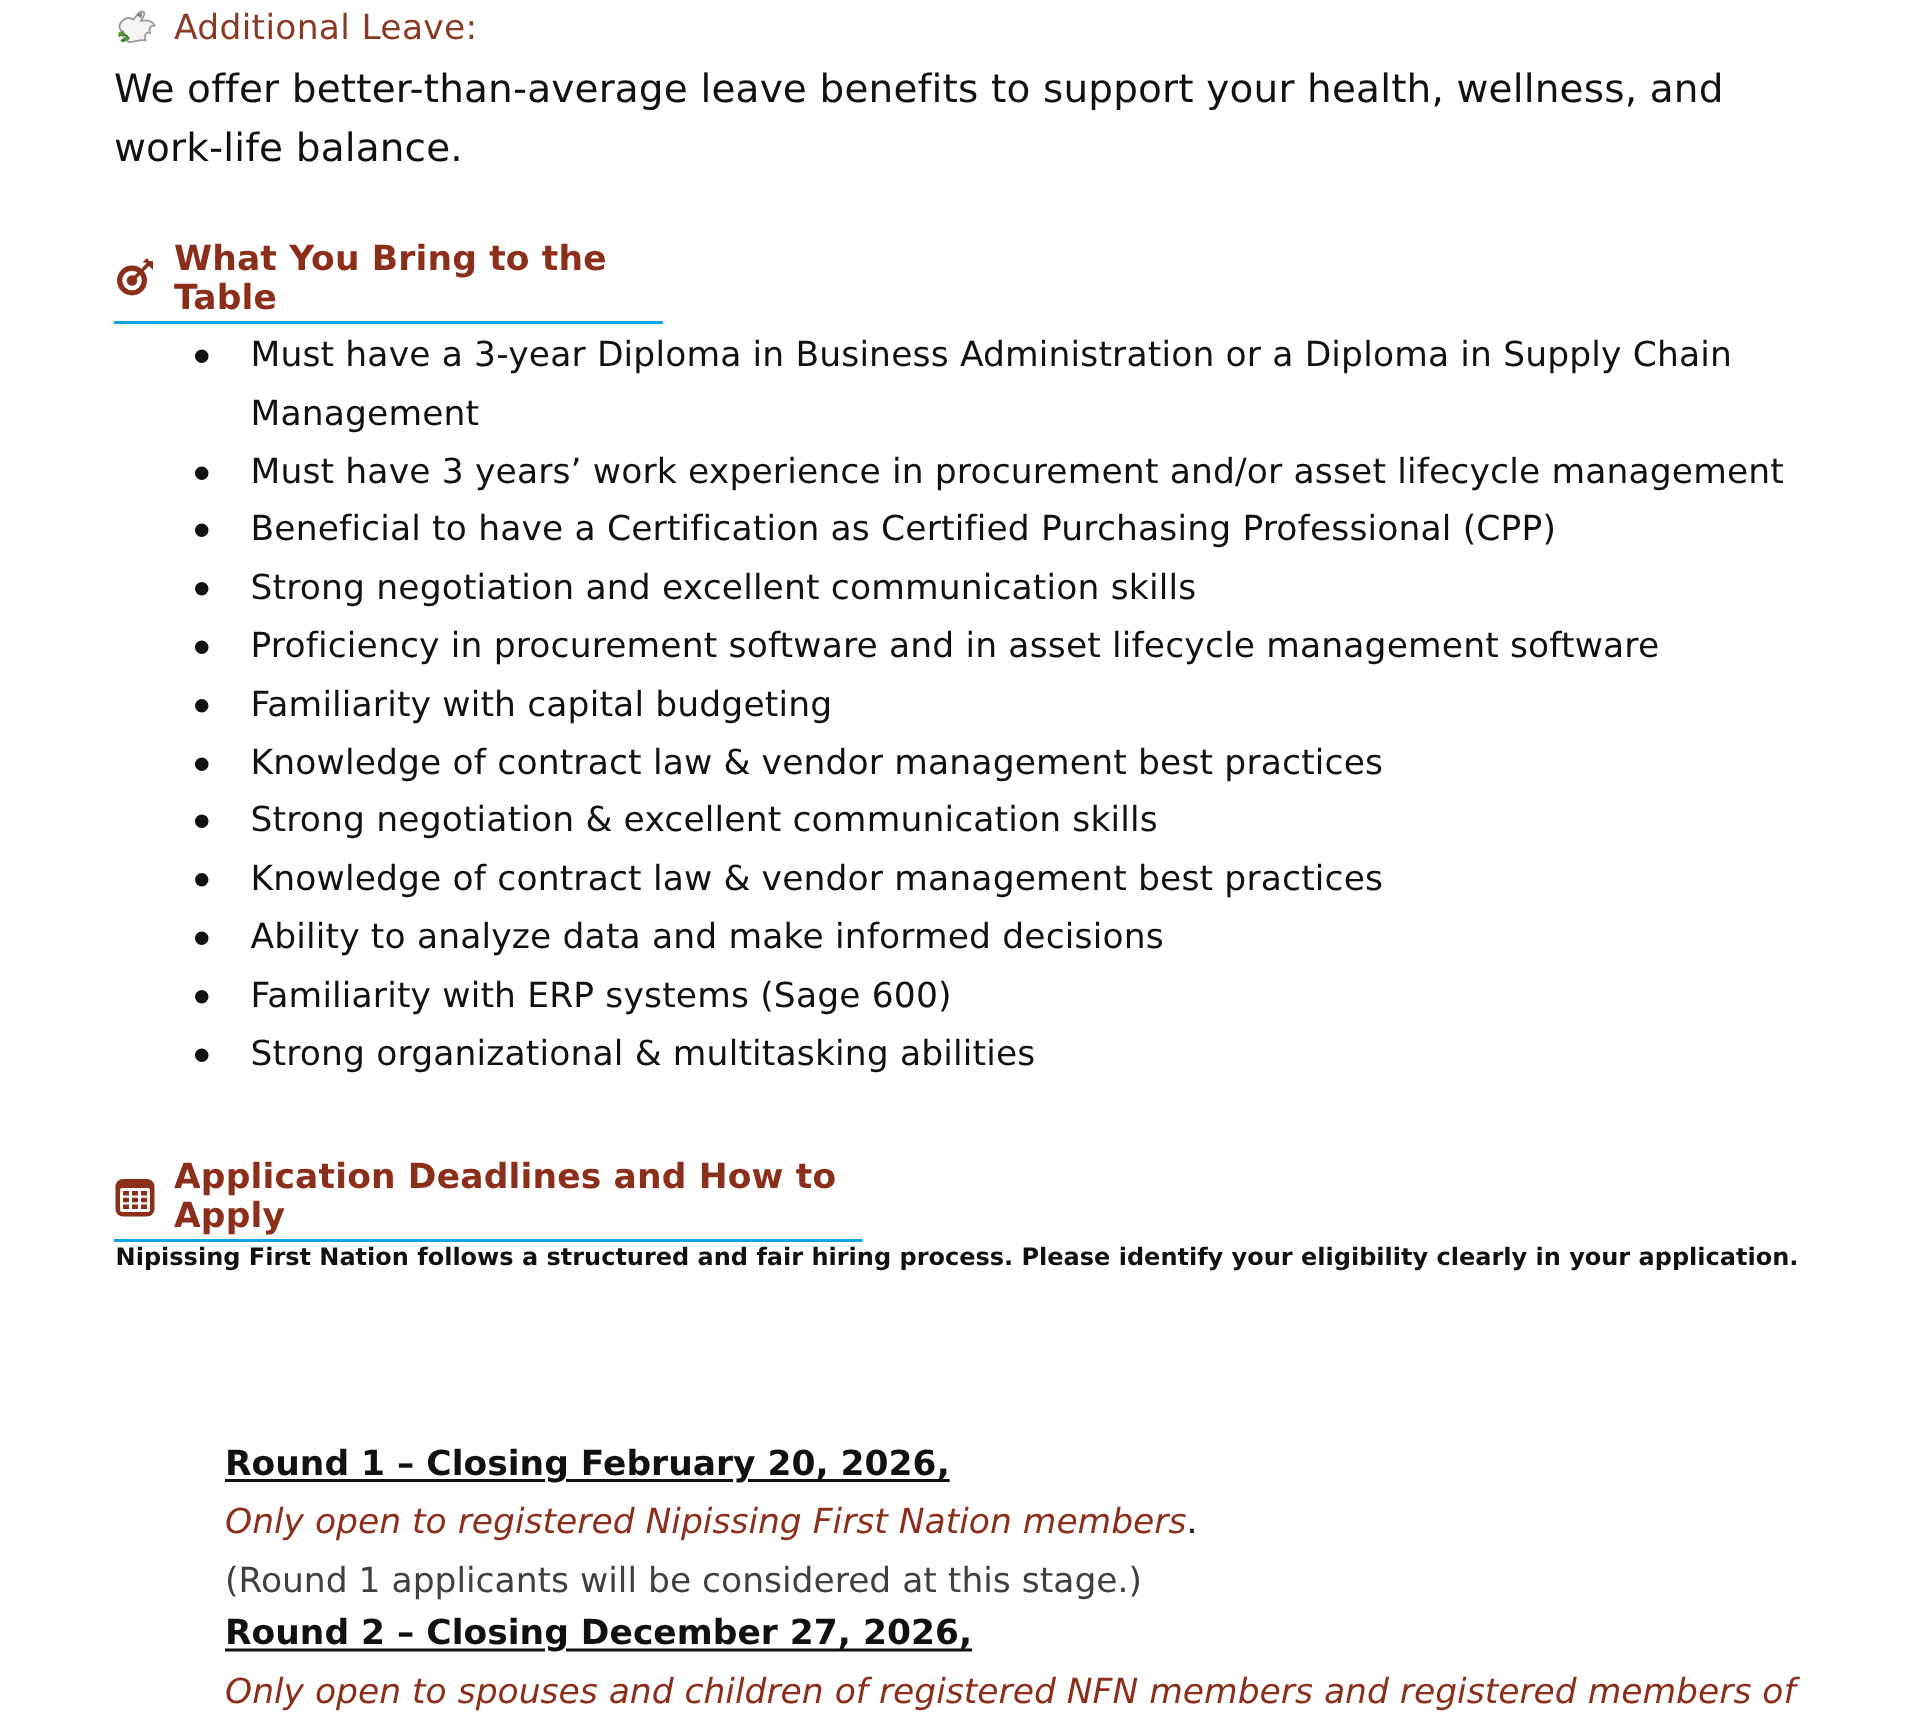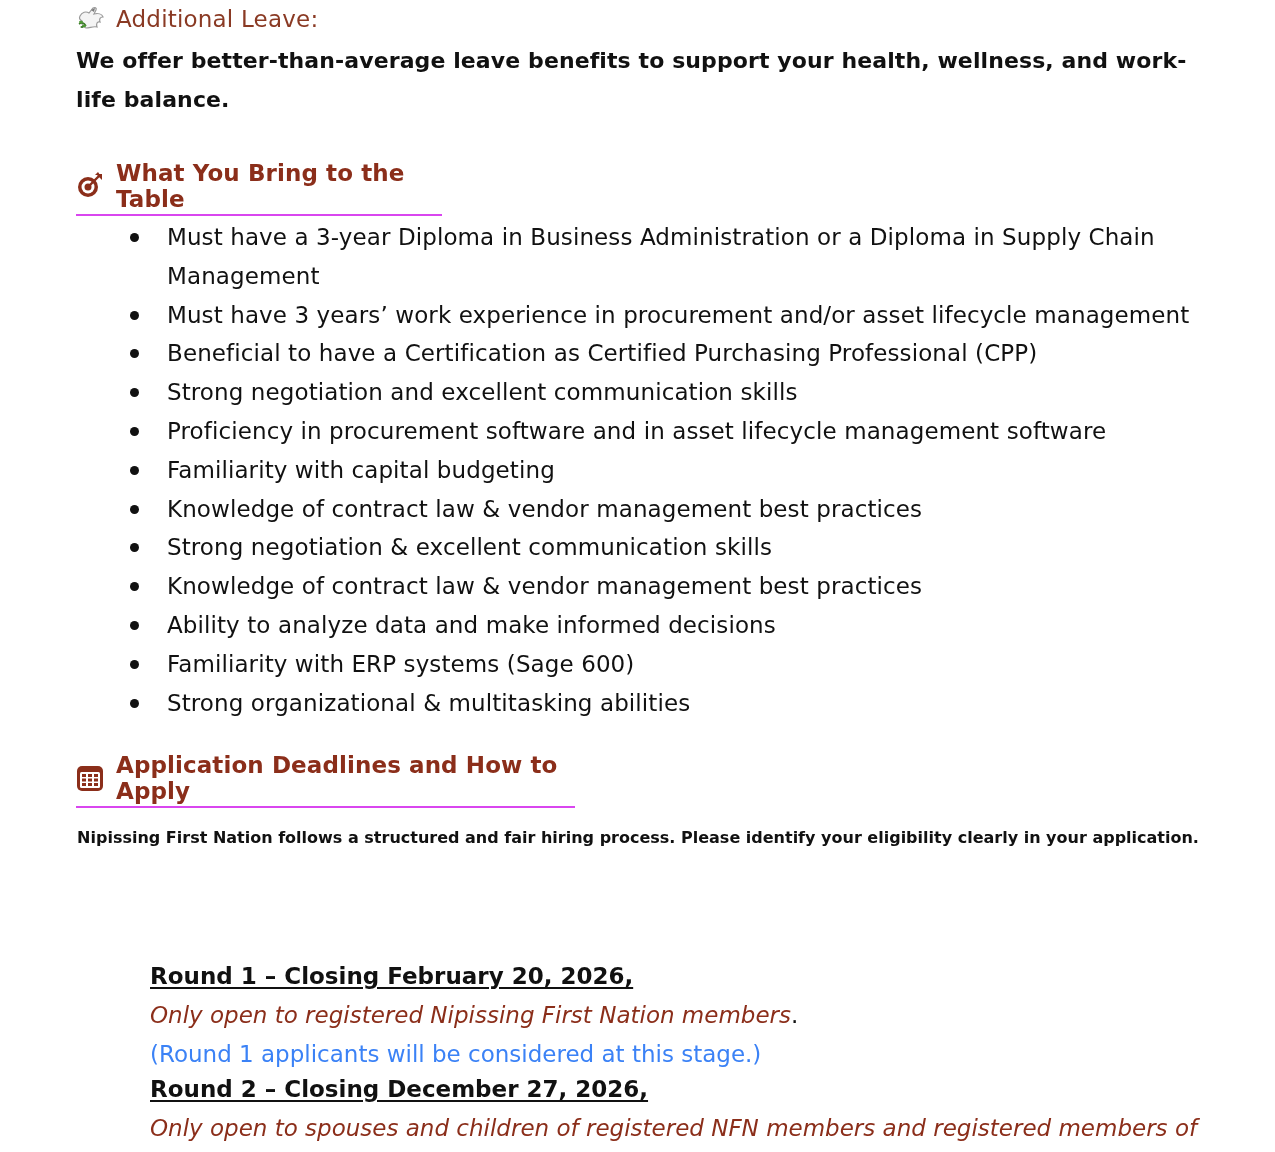--- a/index.html
+++ b/index.html
@@ -36,45 +36,44 @@
       width: 30px;
       height: 30px;
       margin-right: 10px;
       display: inline-block;
     }
     .para {
       position: absolute;
       left: 76px;
       top: 41px;
       width: 1120px;
-      font-size: 22px;
+      font-size: 26px;
       line-height: 39px;
       letter-spacing: 0.1px;
-      font-weight: bold;
     }
     .section-heading {
       position: absolute;
       left: 76px;
       display: flex;
       align-items: center;
       font-size: 23px;
       font-weight: bold;
       color: #8b2e1a;
       padding-bottom: 2px;
-      border-bottom: 2px solid #d946ef;
+      border-bottom: 2px solid #0ea5e9;
       letter-spacing: 0.1px;
     }
     .section-heading .icon {
       width: 28px;
       height: 28px;
       margin-right: 12px;
       display: inline-block;
     }
     .heading-bring { top: 160px; width: 366px; }
-    .heading-apply { top: 752px; width: 499px; }
+    .heading-apply { top: 772px; width: 499px; }
     ul.reqs {
       position: absolute;
       left: 110px;
       top: 202px;
       width: 1080px;
       margin: 16px;
       padding: 0;
       list-style: none;
     }
     ul.reqs li {
@@ -121,21 +120,21 @@
       text-underline-offset: 3px;
     }
     .round .note {
       font-style: italic;
       color: #8b2e1a;
     }
     .round .note-end {
       color: #111111;
     }
     .round .detail {
-      color: #3b82f6;
+      color: #404040;
     }
   </style>
 </head>
 <body>
 
 <div class="page">
 
   <div class="subhead">
     <span class="icon">
       <svg width="30" height="30" viewBox="0 0 30 30">

